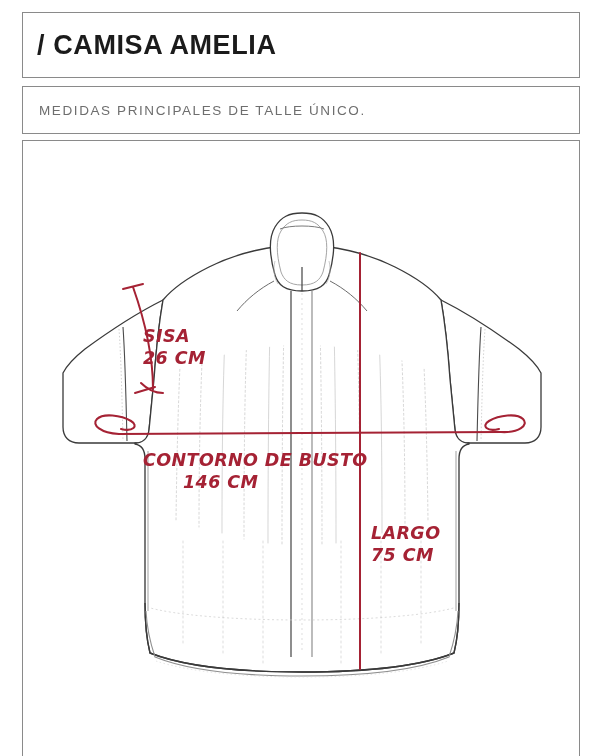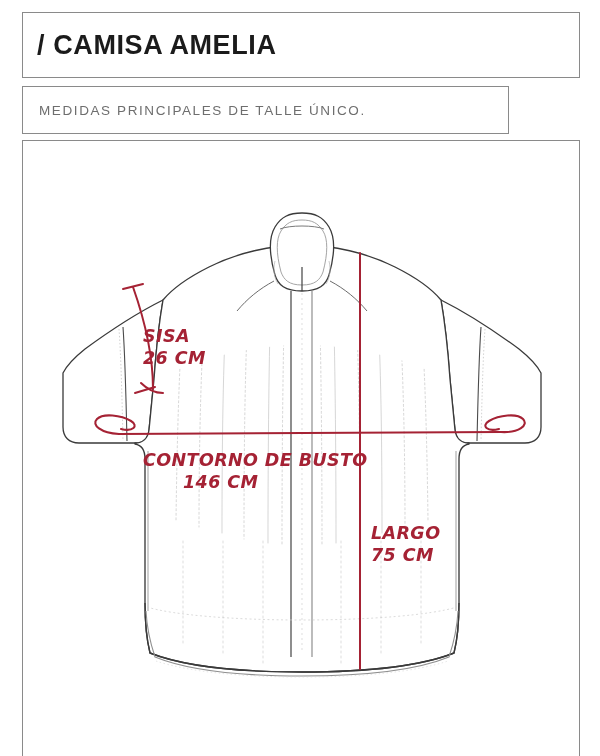--- a/index.html
+++ b/index.html
@@ -29,21 +29,21 @@
   }
   #title-panel {
     left: 22px;
     top: 12px;
     width: 558px;
     height: 66px;
   }
   #subtitle-panel {
     left: 22px;
     top: 86px;
-    width: 487px;
+    width: 558px;
     height: 48px;
   }
   #figure-panel {
     left: 22px;
     top: 140px;
     width: 558px;
     height: 736px;
   }
   #page-title {
     position: absolute;

